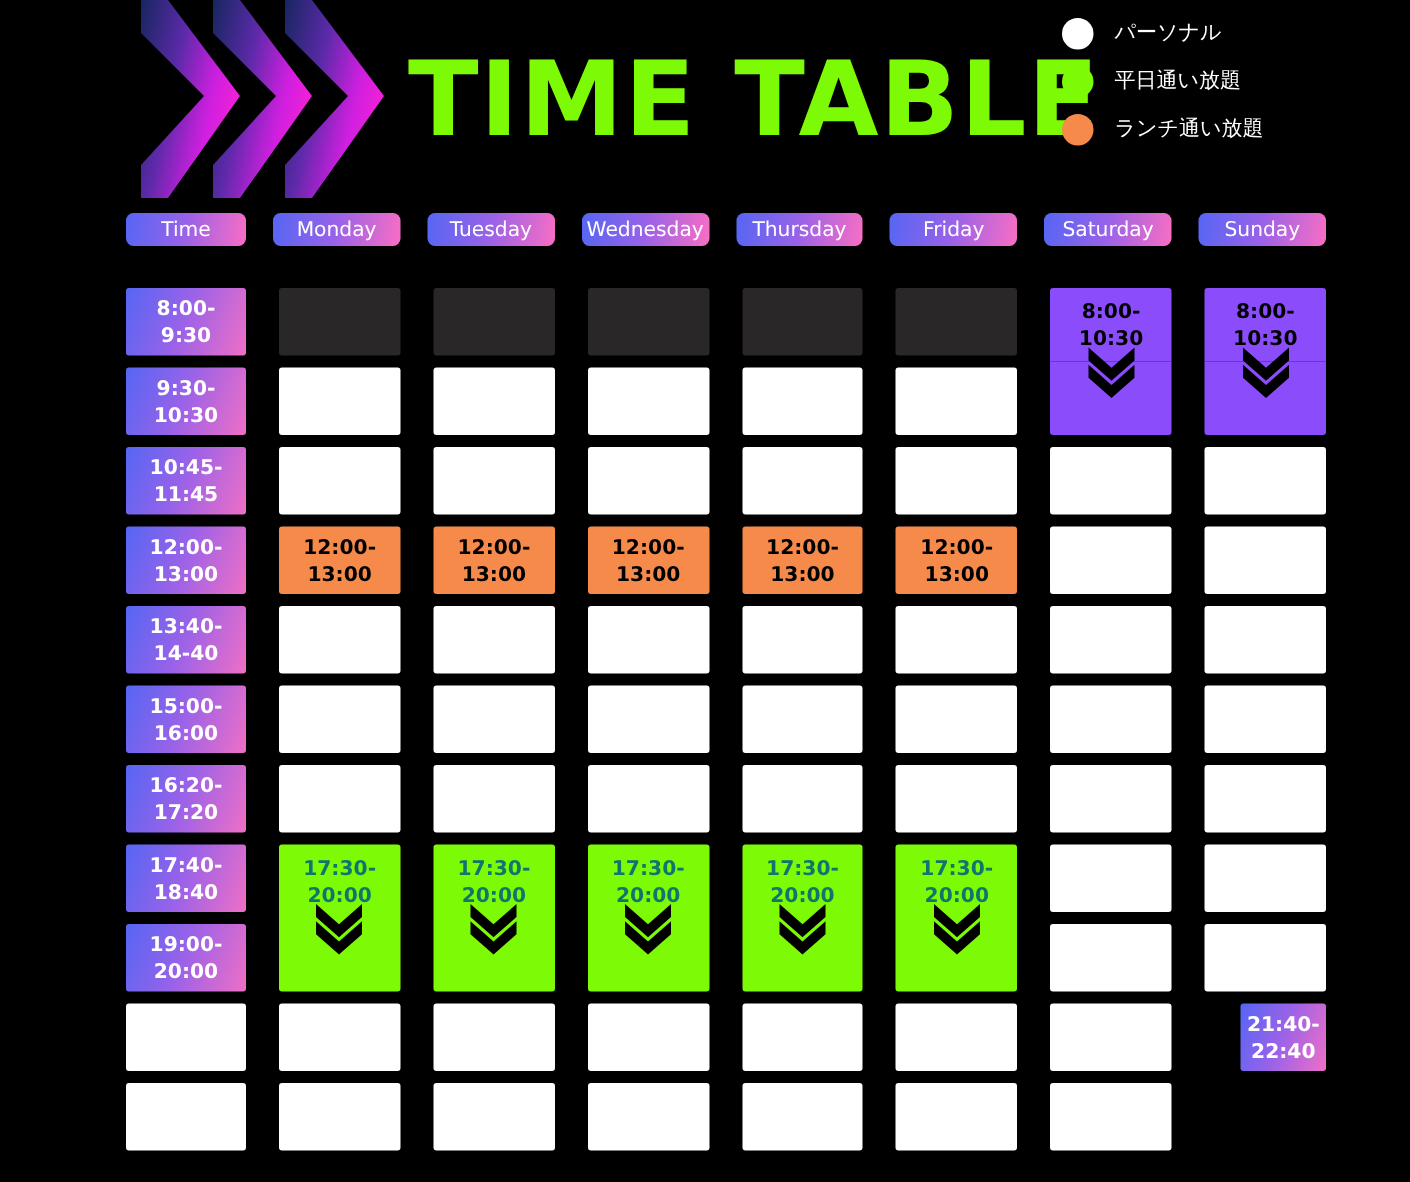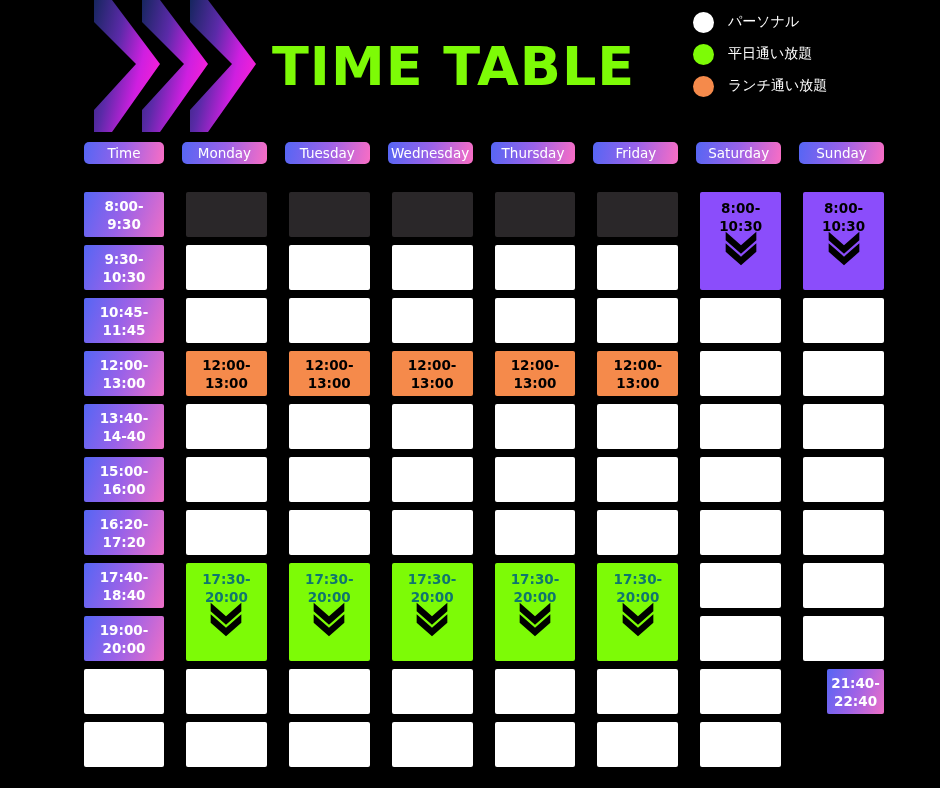--- a/index.html
+++ b/index.html
@@ -25,32 +25,32 @@
     left: 92px;
     top: 0px;
     width: 185px;
     height: 133px;
   }
 
   .title {
     position: absolute;
     left: 272px;
     top: 22px;
-    font-size: 54px;
+    font-size: 69px;
     font-weight: 700;
     letter-spacing: 1px;
     color: #7DFB06;
     font-family: "DejaVu Sans", "Liberation Sans", sans-serif;
     line-height: 90px;
     white-space: nowrap;
   }
 
   .legend {
     position: absolute;
-    right: 31px;
+    right: 16px;
     top: 6px;
     width: 216px;
   }
 
   .legend-row {
     display: flex;
     align-items: center;
     height: 32px;
   }
 

